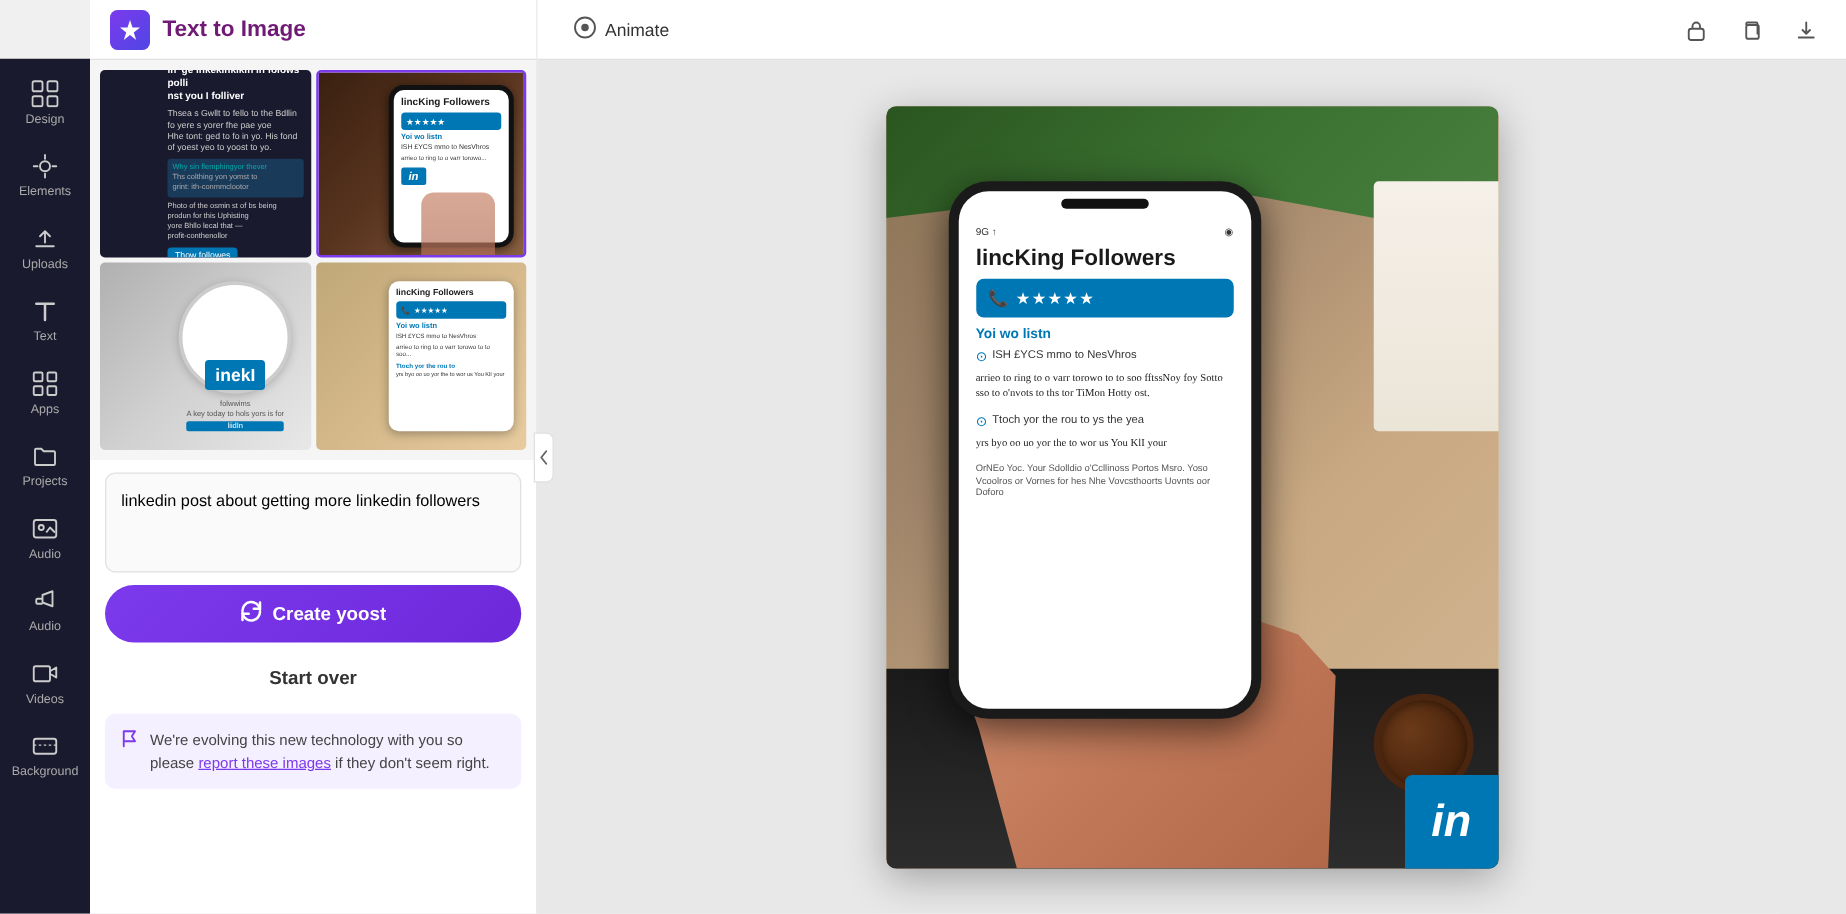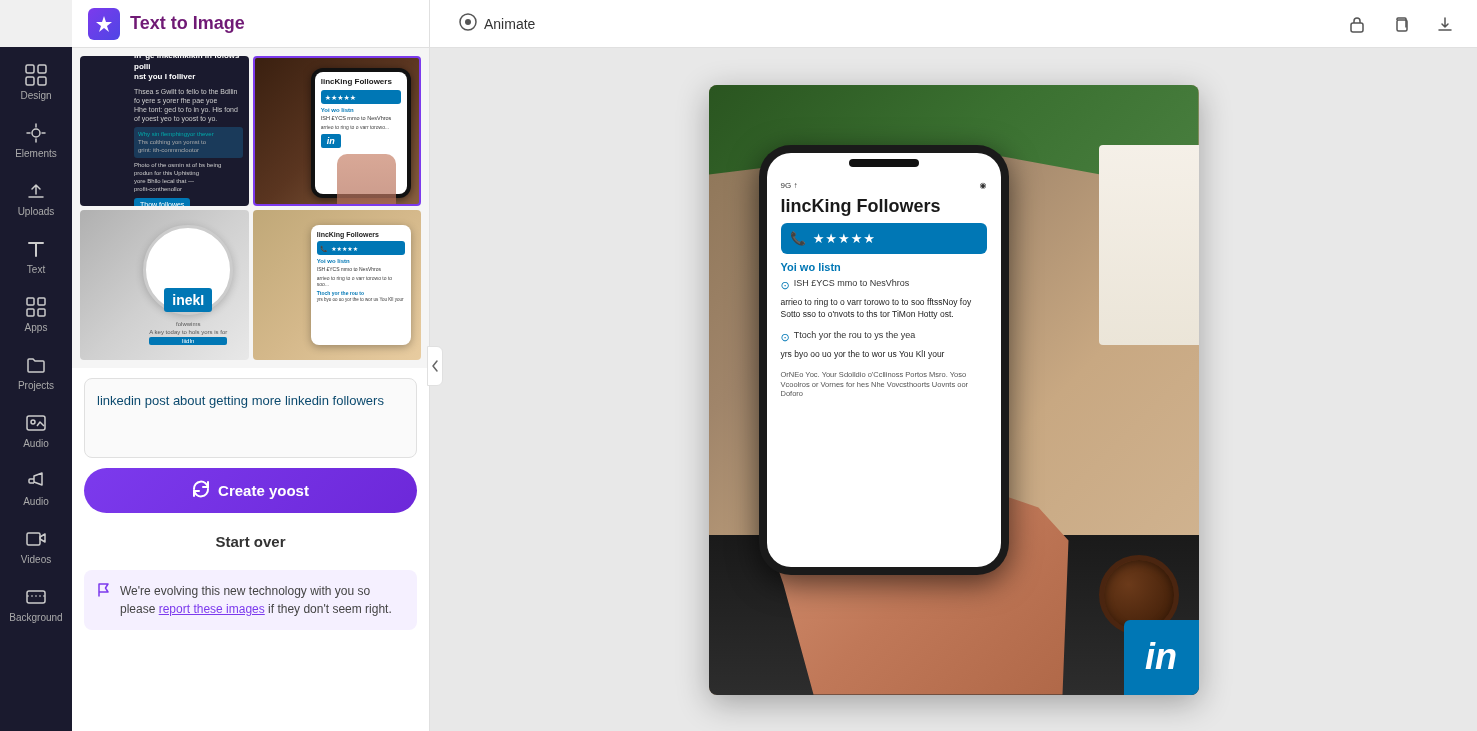--- a/index.html
+++ b/index.html
@@ -125,21 +125,21 @@
       flex: 1;
       display: flex;
       flex-direction: column;
       gap: 10px;
     }
     .prompt-box {
       border: 1px solid #e0e0e0;
       border-radius: 8px;
       padding: 12px;
       font-size: 13px;
-      color: #0c4a6e;
+      color: #000000;
       min-height: 80px;
       line-height: 1.5;
       background: #fafafa;
     }
 
     .create-btn {
       background: linear-gradient(135deg, #7c3aed, #6d28d9);
       color: white;
       border: none;
       border-radius: 24px;
@@ -337,20 +337,21 @@
       gap: 4px;
       align-items: flex-start;
     }
     .phone-bullet { color: #0077b5; font-size: 10px; flex-shrink: 0; margin-top: 1px; }
     .phone-text { font-size: 8px; color: #333; line-height: 1.3; }
 
     .phone-big-text {
       font-size: 8px;
       color: #1a1a1a;
       line-height: 1.4;
+      font-family: Liberation Serif, serif;
     }
 
     .phone-footer-text {
       font-size: 7px;
       color: #555;
       line-height: 1.3;
     }
 
     
     .linkedin-badge {

